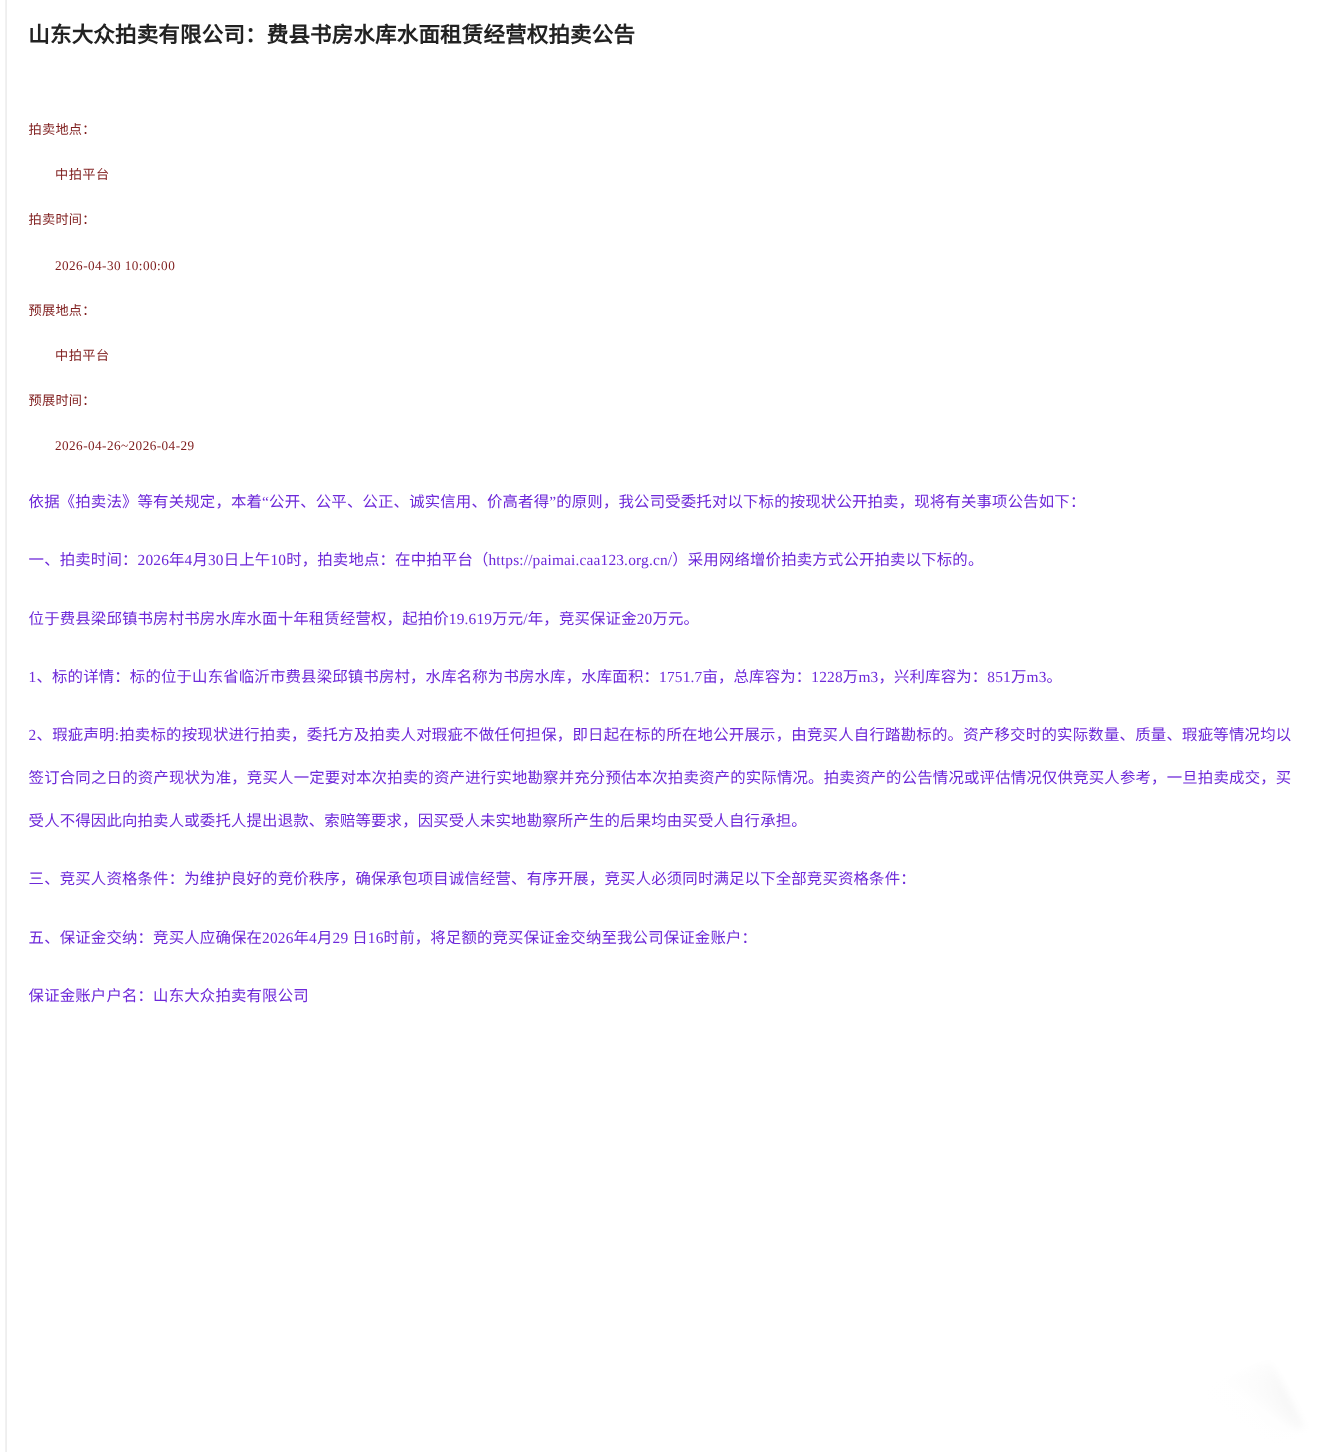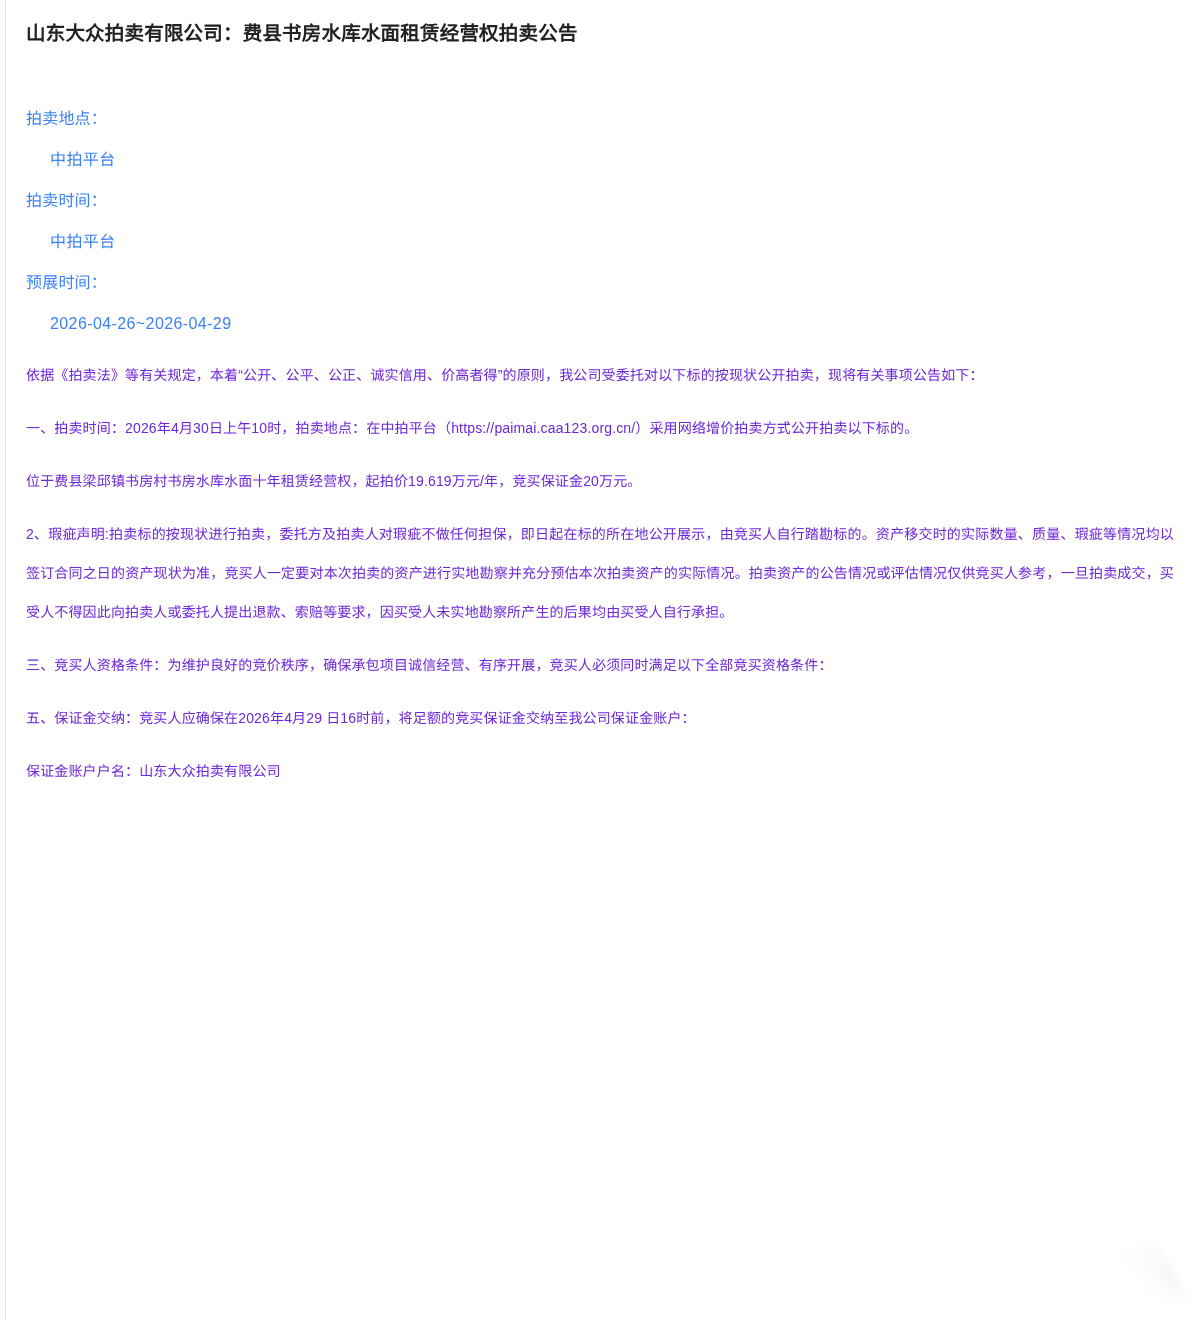--- a/index.html
+++ b/index.html
@@ -27,39 +27,40 @@
     height: 1320px;
     background: #e3e3e3;
   }
 
   .page {
     position: relative;
     box-sizing: border-box;
     width: 1200px;
     height: 1320px;
     padding: 12px 22px 12px 26px;
+    font-family: Liberation Serif, serif;
   }
 
   .doc-title {
     font-size: 19.5px;
     line-height: 30px;
     color: #222222;
     letter-spacing: 0.2px;
     margin: 6px 0 0 0;
     white-space: nowrap;
   }
 
   
   .meta-block {
     margin-top: 50px;
   }
   .meta-line {
-    font-size: 16px;
+    font-size: 12px;
     line-height: 41px;
-    color: #3b82f6;
+    color: #7f1d1d;
     letter-spacing: 0.2px;
     white-space: nowrap;
   }
   .meta-line.value {
     letter-spacing: 0.4px;
     margin-left: 24px;
   }
 
   .body-block {
     margin-top: 12px;
@@ -125,29 +126,32 @@
 <div class="page-rule"></div>
 
 <div class="page">
 
   <h1 class="doc-title">山东大众拍卖有限公司：费县书房水库水面租赁经营权拍卖公告</h1>
 
   <div class="meta-block">
     <div class="meta-line">拍卖地点：</div>
     <div class="meta-line value">中拍平台</div>
     <div class="meta-line">拍卖时间：</div>
+    <div class="meta-line value">2026-04-30 10:00:00</div>
+    <div class="meta-line">预展地点：</div>
     <div class="meta-line value">中拍平台</div>
     <div class="meta-line">预展时间：</div>
     <div class="meta-line value">2026-04-26~2026-04-29</div>
   </div>
 
   <div class="body-block">
     <p class="para">依据《拍卖法》等有关规定，本着“公开、公平、公正、诚实信用、价高者得”的原则，我公司受委托对以下标的按现状公开拍卖，现将有关事项公告如下：</p>
     <p class="para">一、拍卖时间：2026年4月30日上午10时，拍卖地点：在中拍平台（https://paimai.caa123.org.cn/）采用网络增价拍卖方式公开拍卖以下标的。</p>
     <p class="para">位于费县梁邱镇书房村书房水库水面十年租赁经营权，起拍价19.619万元/年，竞买保证金20万元。</p>
+    <p class="para">1、标的详情：标的位于山东省临沂市费县梁邱镇书房村，水库名称为书房水库，水库面积：1751.7亩，总库容为：1228万m3，兴利库容为：851万m3。</p>
     <p class="para">2、瑕疵声明:拍卖标的按现状进行拍卖，委托方及拍卖人对瑕疵不做任何担保，即日起在标的所在地公开展示，由竞买人自行踏勘标的。资产移交时的实际数量、质量、瑕疵等情况均以签订合同之日的资产现状为准，竞买人一定要对本次拍卖的资产进行实地勘察并充分预估本次拍卖资产的实际情况。拍卖资产的公告情况或评估情况仅供竞买人参考，一旦拍卖成交，买受人不得因此向拍卖人或委托人提出退款、索赔等要求，因买受人未实地勘察所产生的后果均由买受人自行承担。</p>
     <p class="para">三、竞买人资格条件：为维护良好的竞价秩序，确保承包项目诚信经营、有序开展，竞买人必须同时满足以下全部竞买资格条件：</p>
     <p class="para">五、保证金交纳：竞买人应确保在2026年4月29 日16时前，将足额的竞买保证金交纳至我公司保证金账户：</p>
     <p class="para">保证金账户户名：山东大众拍卖有限公司</p>
 
   </div>
 
 </div>
 
 <div class="curl">

